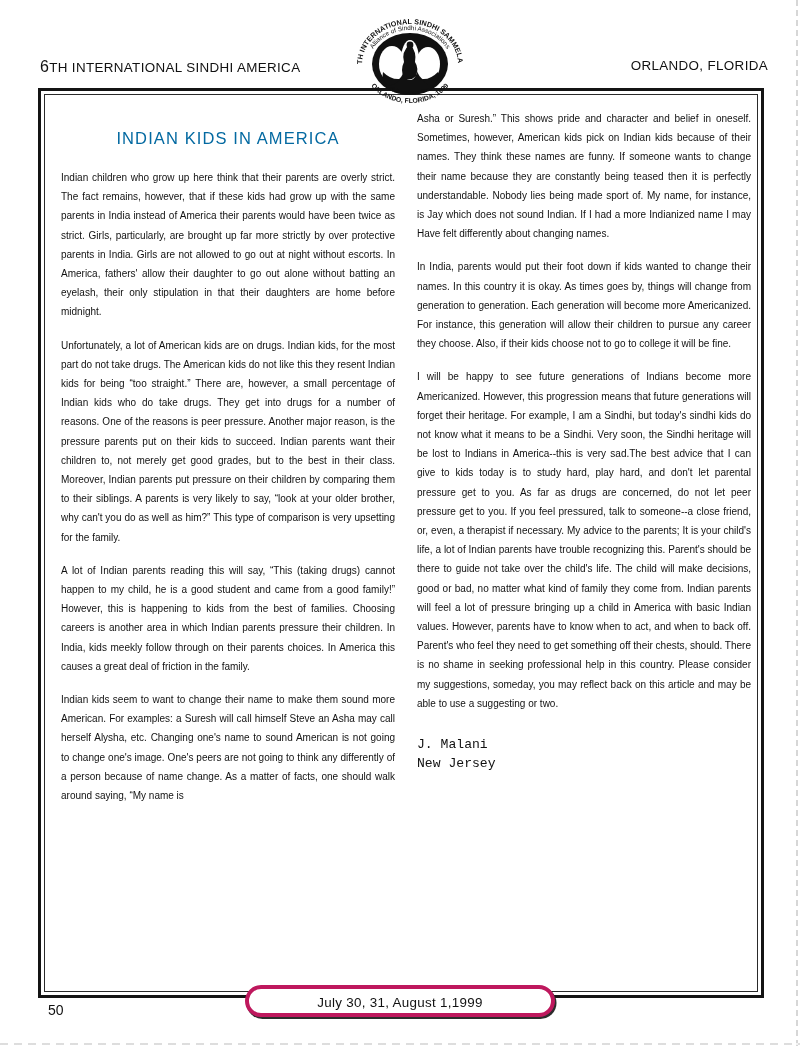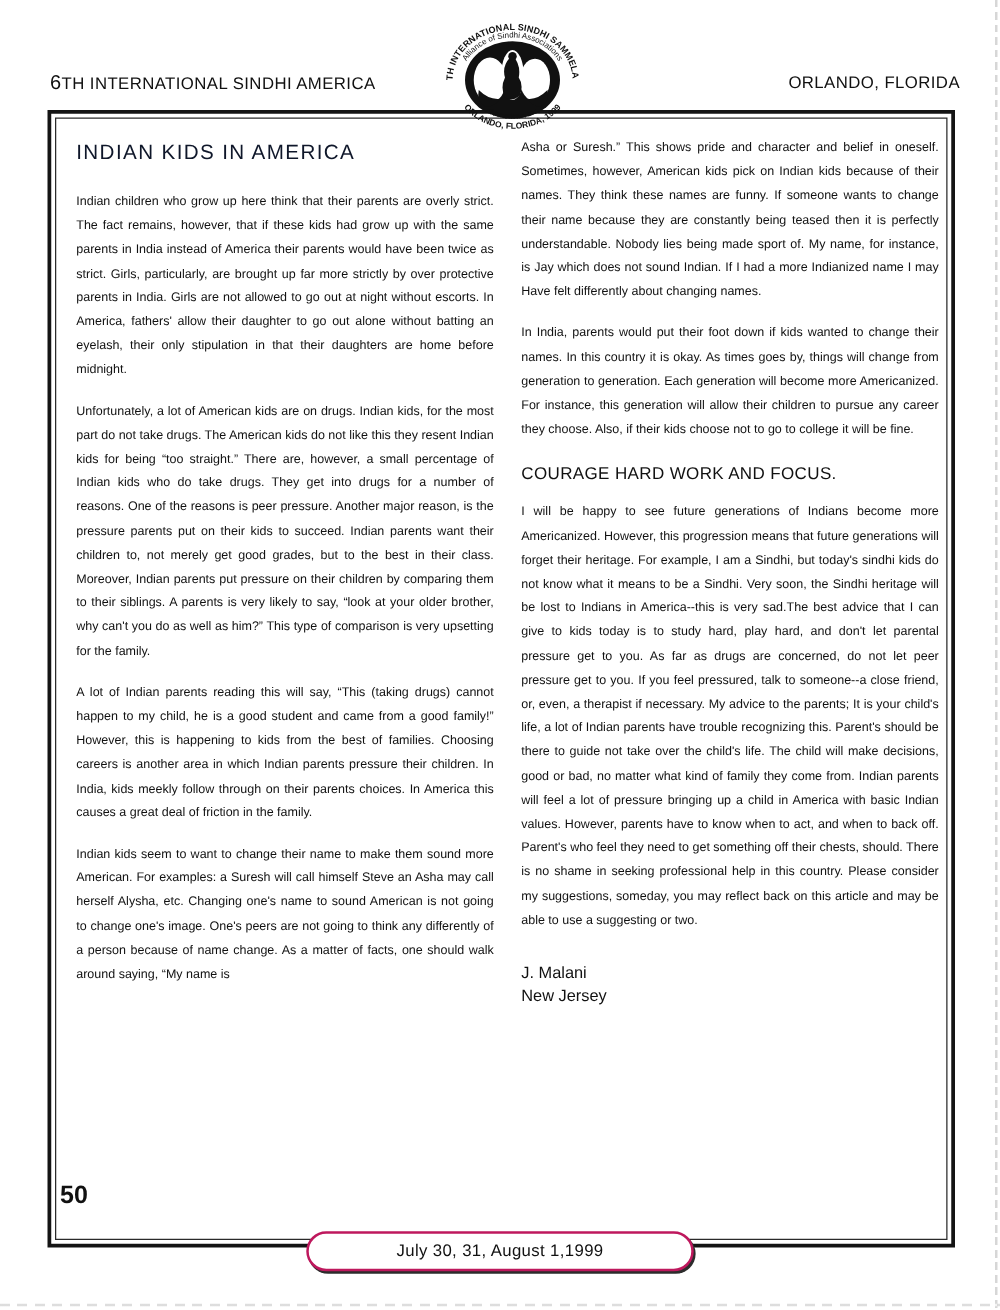--- a/index.html
+++ b/index.html
@@ -117,25 +117,26 @@
     bottom: 10px;
     display: flex;
     gap: 22px;
   }
   .col {
     width: 334px;
     flex: 0 0 334px;
   }
 
   .article-title {
+    text-align: center;
     font-size: 16.5px;
     letter-spacing: 1.1px;
-    margin: 4px 0 20px 0;
+    margin: 20px 0 20px 0;
     font-weight: 400;
-    color: #0f172a;
+    color: #0369a1;
   }
 
   .subhead {
     font-size: 13.6px;
     letter-spacing: .3px;
     margin: 18px 0 14px 0;
     color: #111;
   }
 
   p.body {
@@ -158,52 +159,52 @@
     margin-top: 1px;
     font-weight: 400;
     color: #0b0b0b;
   }
 
   .signature {
     margin-top: 22px;
     font-size: 13.1px;
     line-height: 19px;
     color: #111;
+    font-family: Liberation Mono, monospace;
   }
 
   
   .footer-pill {
     position: absolute;
     left: 245px;
     top: 985px;
     width: 310px;
     height: 32px;
-    border: 2px solid #be185d;
+    border: 4px solid #be185d;
     border-radius: 18px;
     background: #ffffff;
     box-sizing: border-box;
     z-index: 6;
     box-shadow: 1.5px 2px 0 #2c2c2c;
   }
   .footer-pill span {
     display: block;
     text-align: center;
     font-size: 13.4px;
     line-height: 28px;
     letter-spacing: .3px;
     color: #111;
   }
 
   .page-number {
     position: absolute;
     left: 48px;
-    top: 945px;
-    font-size: 20px;
-    color: #111;
-    font-weight: bold;
+    top: 1002px;
+    font-size: 14px;
+    color: #111;
   }
 </style>
 </head>
 <body>
 
 <div id="page">
 
   <div class="scan-edge"></div>
   <div class="scan-edge-bottom"></div>
 
@@ -251,21 +252,20 @@
         <div class="article-title">INDIAN KIDS IN AMERICA</div>
         <p class="body">Indian children who grow up here think that their parents are overly strict.  The fact remains, however, that if these kids had grow up with the same parents in India instead of America their parents would have been twice as strict.  Girls, particularly, are brought up far more strictly by over protective parents in India.  Girls are not allowed to go out at night without escorts.  In America, fathers' allow their daughter to go out alone without batting an eyelash, their only stipulation in that their daughters are home before midnight.</p>
         <p class="body">Unfortunately, a lot of American kids are on drugs.  Indian kids, for the most part do not take drugs.  The American kids do not like this they resent Indian kids for being “too straight.”  There are, however, a small percentage of Indian kids who do take drugs.  They get into drugs for a number of reasons.  One of the reasons is peer pressure.  Another major reason, is the pressure parents put on their kids to succeed.  Indian parents want their children to, not merely get good grades, but to the best in their class.  Moreover, Indian parents put pressure on their children by comparing them to their siblings.  A parents is very likely to say, “look at your older brother, why can't you do as well as him?”  This type of comparison is very upsetting for the family.</p>
         <p class="body">A lot of Indian parents reading this will say, “This (taking drugs) cannot happen to my child, he is a good student and came from a good family!”  However, this is happening to kids from the best of families.  Choosing careers is another area in which Indian parents pressure their children.  In India, kids meekly follow through on their parents choices.  In America this causes a great deal of friction in the family.</p>
         <p class="body">Indian kids seem to want to change their name to make them sound more American.  For examples: a Suresh will call himself Steve an Asha may call herself Alysha, etc.  Changing one's name to sound American is not going to change one's image.  One's peers are not going to think any differently of a person because of name change.  As a matter of facts, one should walk around saying, “My name is</p>
       </div>
 
       <div class="col">
         <p class="body">Asha or Suresh.”  This shows pride and character and belief in oneself.  Sometimes, however, American kids pick on Indian kids because of their names.  They think these names are funny.  If someone wants to change their name because they are constantly being teased then it is perfectly understandable.  Nobody lies being made sport of. My name, for instance, is Jay which does not sound Indian.  If I had a more Indianized name I may Have felt differently about changing names.</p>
         <p class="body">In India, parents would put their foot down if kids wanted to change their names.  In this country it is okay.  As times goes by, things will change from generation to generation.  Each generation will become more Americanized.  For instance, this generation will allow their children to pursue any career they choose.  Also, if their kids choose not to go to college it will be fine.</p>
-        <div class="subhead">COURAGE HARD WORK AND FOCUS.</div>
         <p class="body">I will be happy to see future generations of Indians become  more Americanized.  However, this progression means that future generations will forget their heritage.  For example, I am a Sindhi, but today's sindhi kids do not know what it means to be a Sindhi.  Very soon, the Sindhi heritage will be lost to Indians in America--this is very sad.The best advice that I can give to kids today is to study hard, play hard, and don't let parental pressure get to you.  As far as drugs are concerned, do not let peer pressure get to you.  If you feel pressured, talk to someone--a close friend, or, even, a therapist if necessary. My advice to the parents; It is your child's life, a lot of Indian parents have trouble recognizing this.  Parent's should be there to guide not take over the child's life.  The child will make decisions, good or bad, no matter what kind of family they come from.  Indian parents will feel a lot of pressure bringing up a child in America with basic Indian values.  However, parents have to know when to act, and when to back off.  Parent's who feel they need to get something off their chests, should.   There is no shame in seeking professional help in this country.  Please consider my suggestions, someday, you may reflect back on this article and may be able to use a suggesting or two.</p>
         <div class="signature">
           <div>J. Malani</div>
           <div>New Jersey</div>
         </div>
       </div>
 
     </div>
   </div>
 

